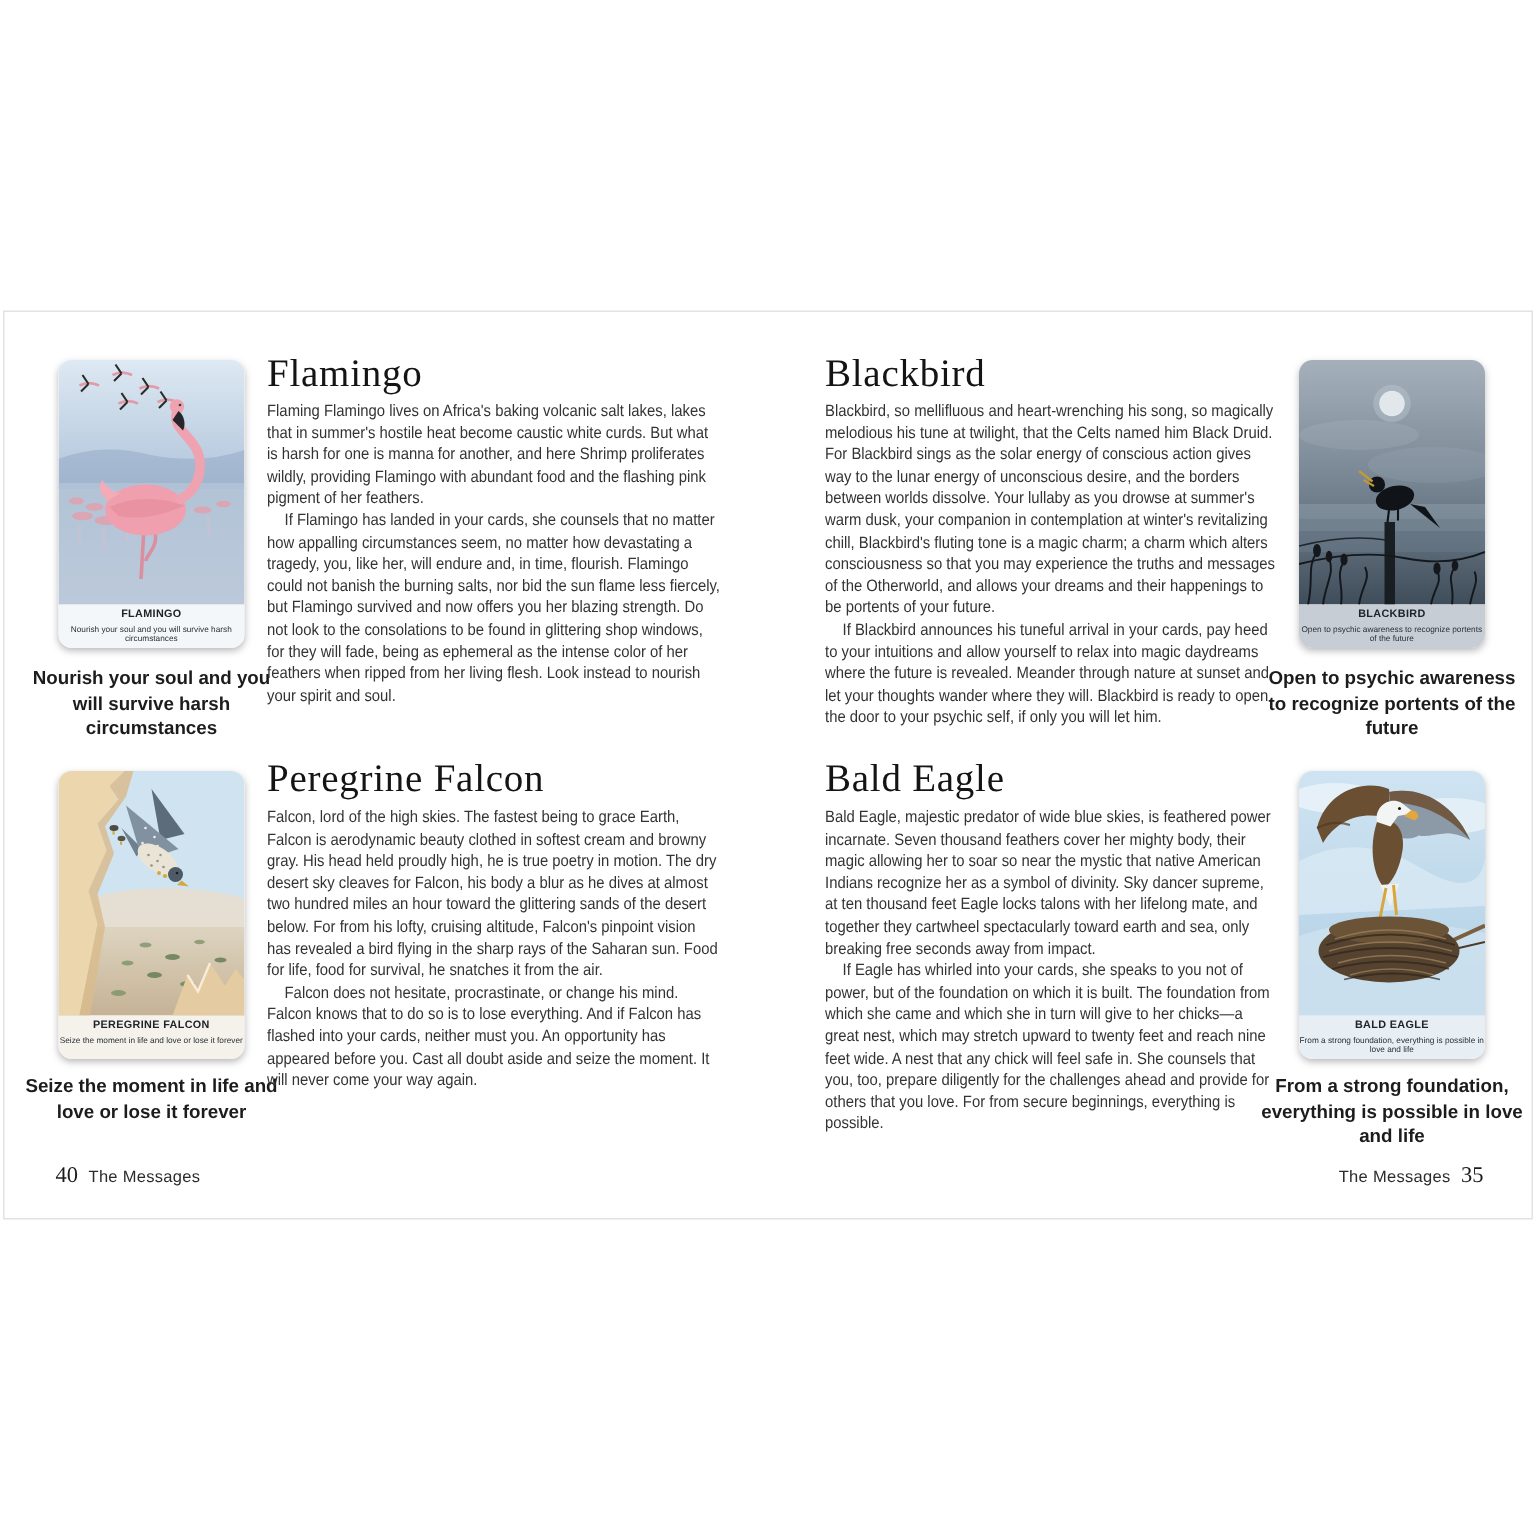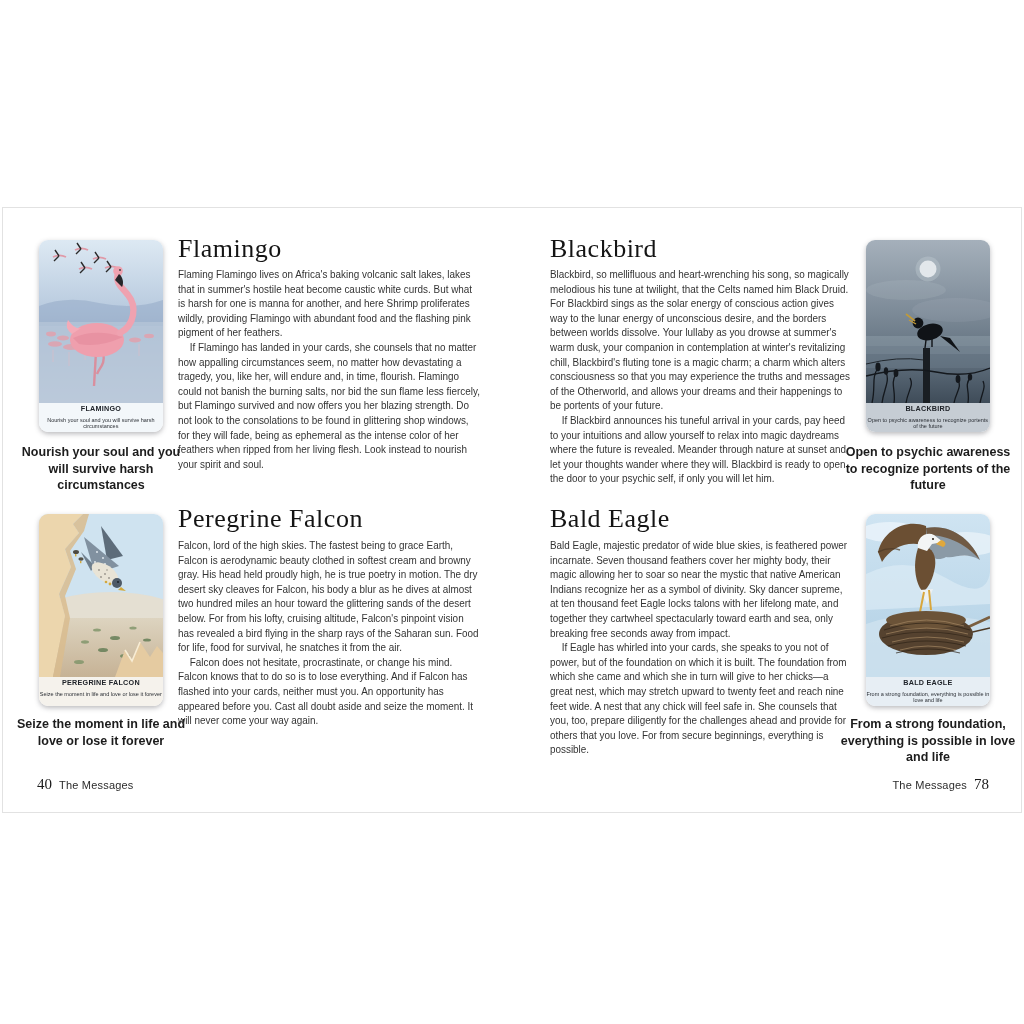--- a/index.html
+++ b/index.html
@@ -307,17 +307,17 @@
         </svg>
       </div>
       <div class="card-strip strip-eagle">
         <div class="strip-name">BALD EAGLE</div>
         <div class="strip-tagline">From a strong foundation, everything is possible in love and life</div>
       </div>
     </div>
     <div class="card-caption" style="left:836px;top:508px;">From a strong foundation, everything is possible in love and life</div>
 
     <div class="footer" style="right:32px;">
-      <span class="pglabel">The Messages</span><span class="pgnum">78</span>
+      <span class="pglabel">The Messages</span><span class="pgnum">35</span>
     </div>
 
   </div>
 </div>
 
 </body></html>

